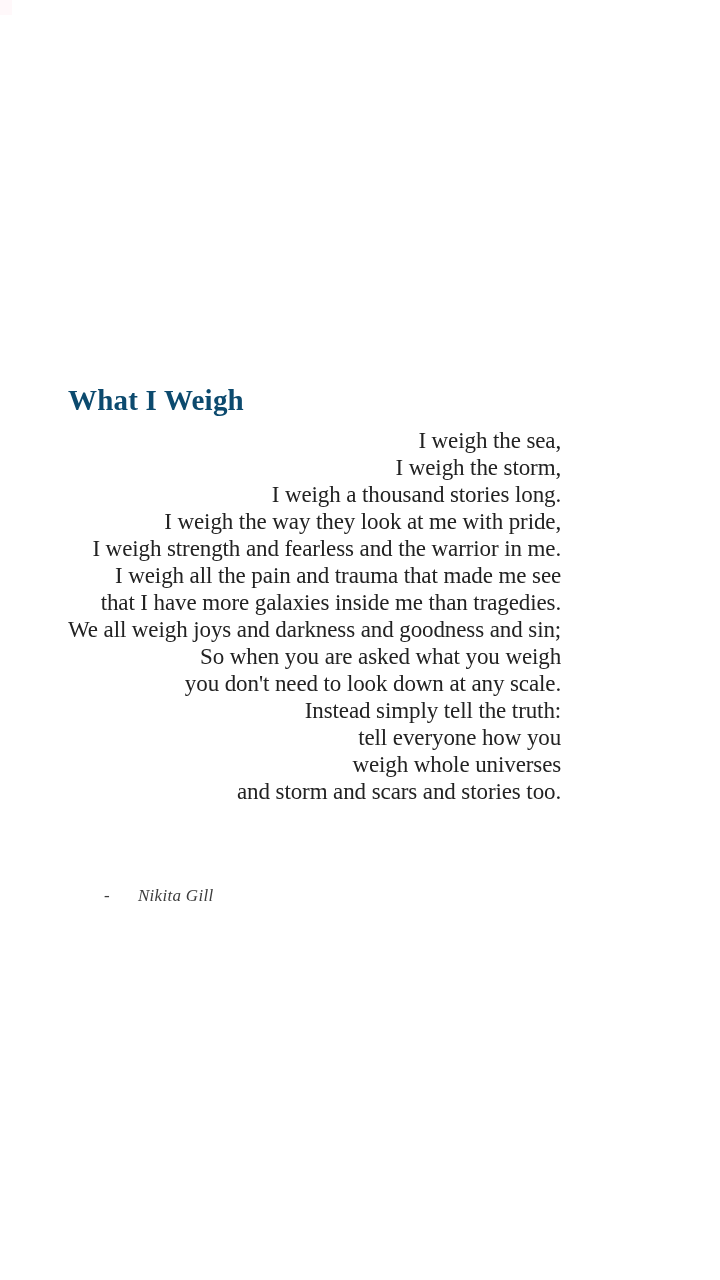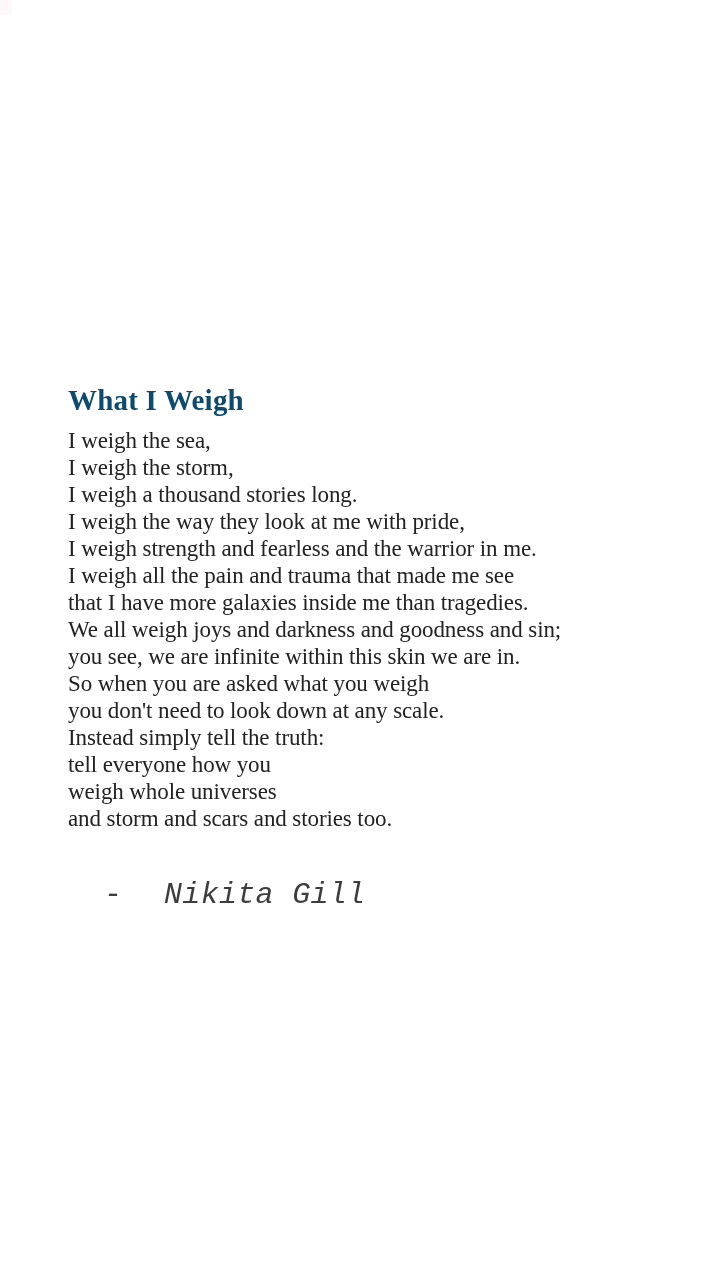--- a/index.html
+++ b/index.html
@@ -42,30 +42,30 @@
     position: absolute;
     left: 68px;
     top: 427px;
     font-size: 23px;
     line-height: 27px;
     color: #222222;
     letter-spacing: -0.1px;
   }
   .poem-line {
     white-space: nowrap;
+    text-align: right;
   }
   .attribution {
     position: absolute;
     left: 68px;
     top: 882px;
-    font-size: 30px;
+    font-size: 17px;
     line-height: 27px;
     color: #3d3d3d;
     white-space: nowrap;
-    font-family: Liberation Mono, monospace;
   }
   .attribution .dash {
     display: inline-block;
     margin-left: 36px;
     font-style: normal;
   }
   .attribution .author {
     display: inline-block;
     margin-left: 24px;
     font-style: italic;
@@ -82,21 +82,20 @@
 
   <div class="poem-body">
     <div class="poem-line">I weigh the sea,</div>
     <div class="poem-line">I weigh the storm,</div>
     <div class="poem-line">I weigh a thousand stories long.</div>
     <div class="poem-line">I weigh the way they look at me with pride,</div>
     <div class="poem-line">I weigh strength and fearless and the warrior in me.</div>
     <div class="poem-line">I weigh all the pain and trauma that made me see</div>
     <div class="poem-line">that I have more galaxies inside me than tragedies.</div>
     <div class="poem-line">We all weigh joys and darkness and goodness and sin;</div>
-    <div class="poem-line">you see, we are infinite within this skin we are in.</div>
     <div class="poem-line">So when you are asked what you weigh</div>
     <div class="poem-line">you don't need to look down at any scale.</div>
     <div class="poem-line">Instead simply tell the truth:</div>
     <div class="poem-line">tell everyone how you</div>
     <div class="poem-line">weigh whole universes</div>
     <div class="poem-line">and storm and scars and stories too.</div>
   </div>
 
   <div class="attribution">
     <span class="dash">-</span>

